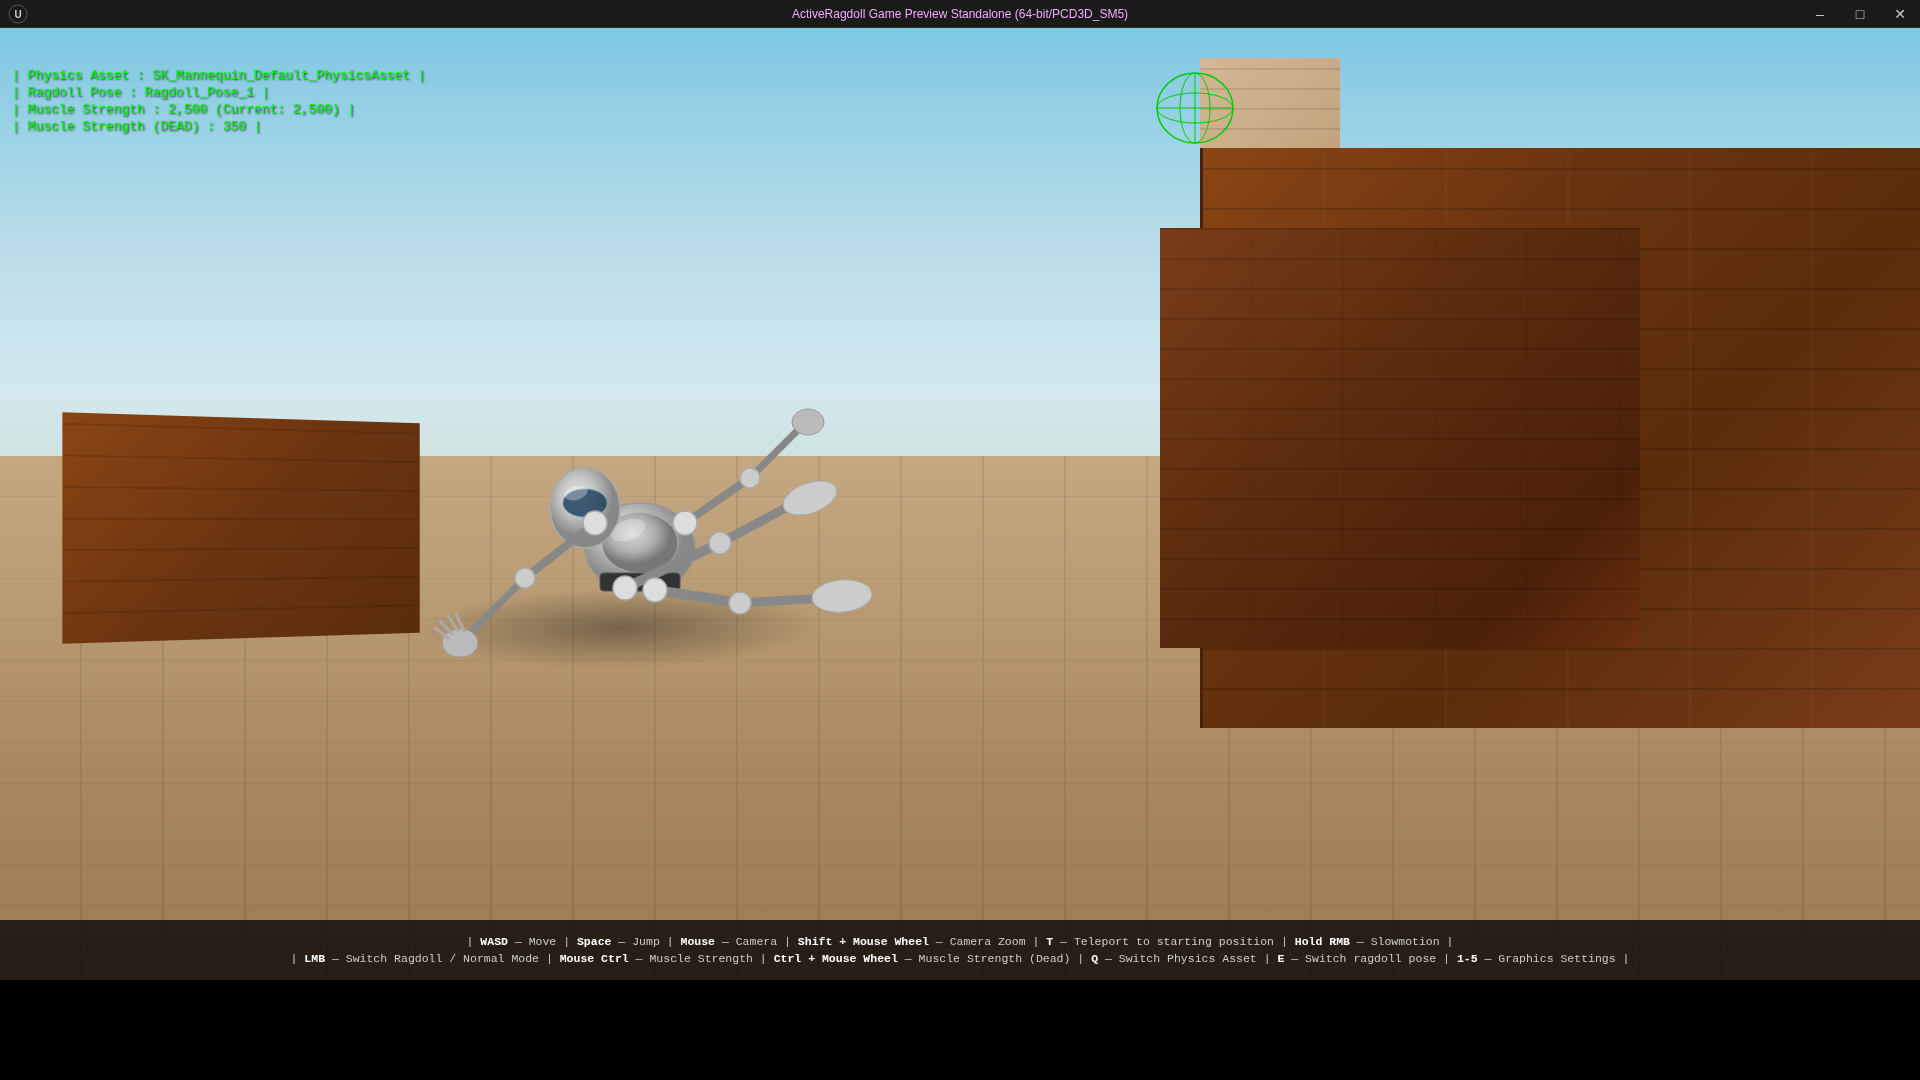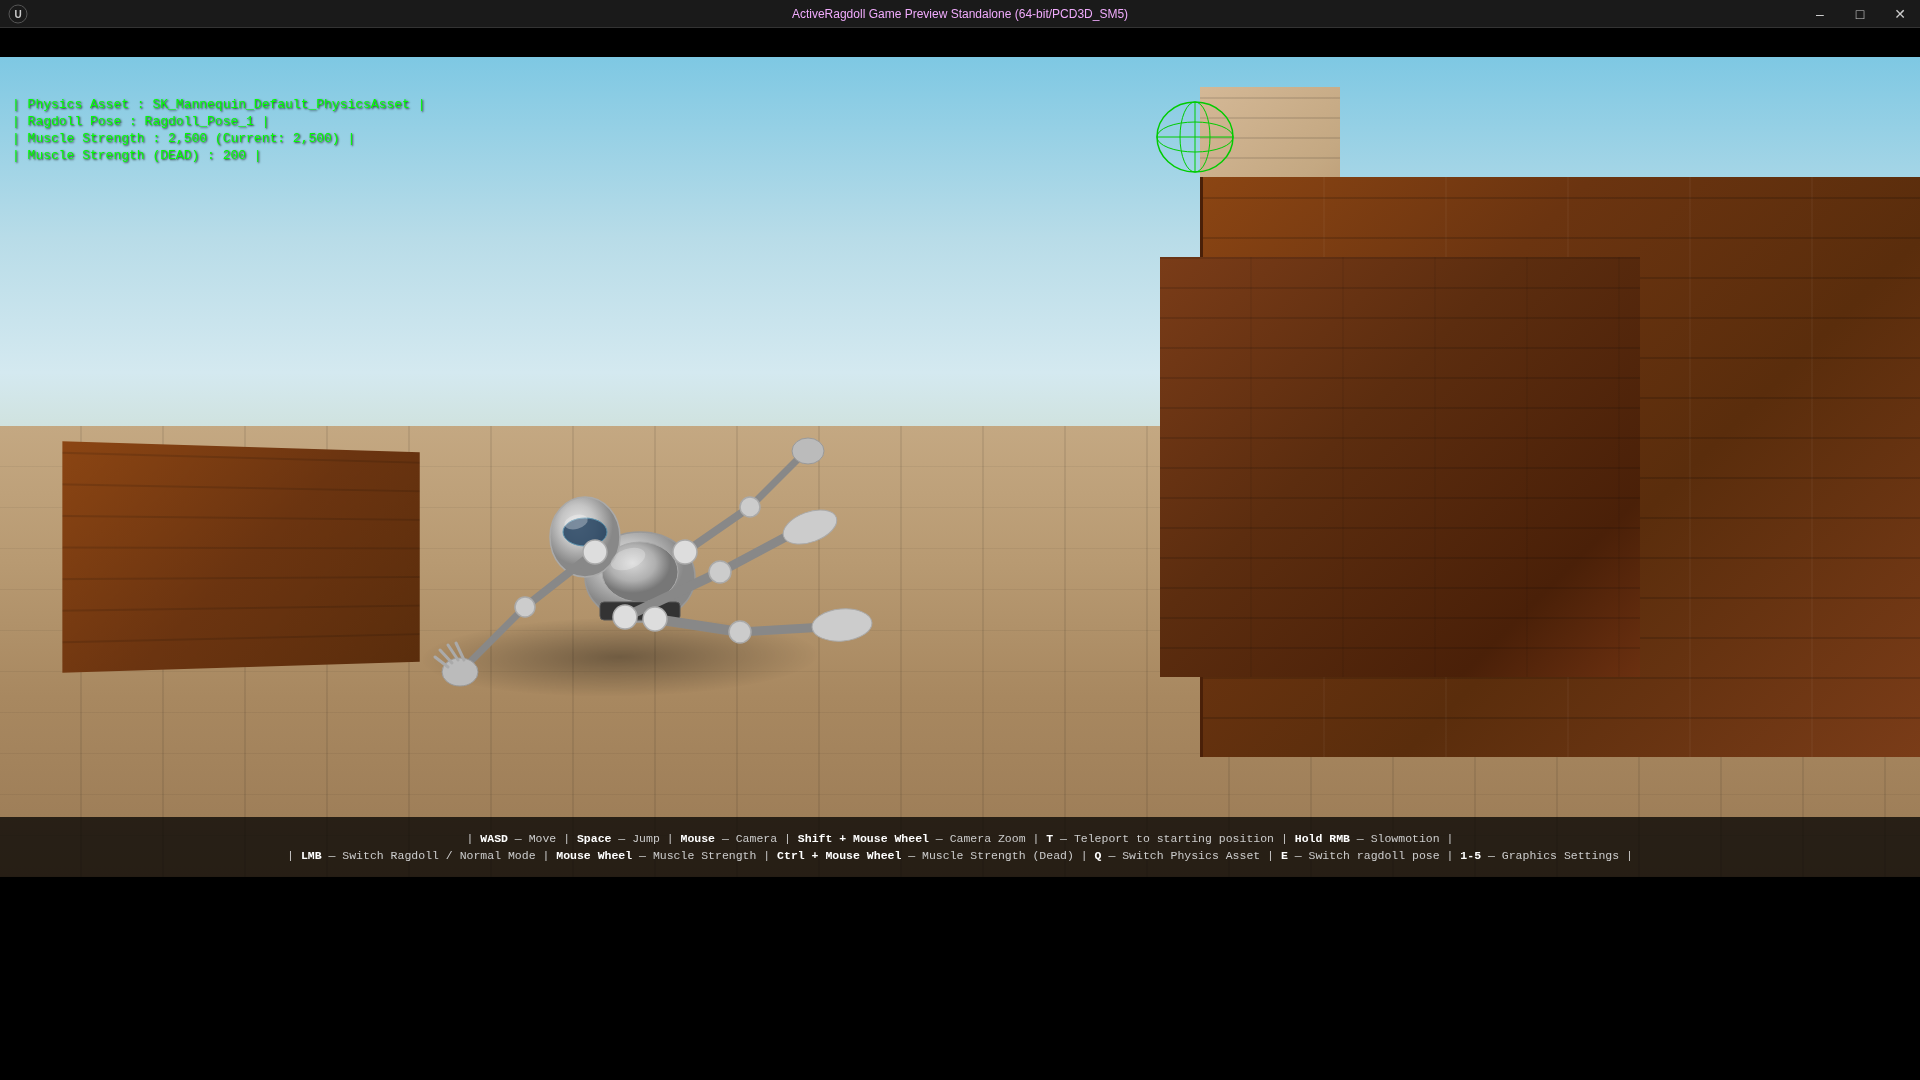--- a/index.html
+++ b/index.html
@@ -299,21 +299,21 @@
     </svg>
   </div>
   <span id="titlebar-title">ActiveRagdoll Game Preview Standalone (64-bit/PCD3D_SM5)</span>
   <div id="titlebar-controls">
     <div class="titlebar-btn">–</div>
     <div class="titlebar-btn">□</div>
     <div class="titlebar-btn close">✕</div>
   </div>
 </div>
 
-<div id="game-viewport" style="top:28px; position:absolute; width:1920px; height:820px;margin-top:29px;">
+<div id="game-viewport" style="top:28px; position:absolute; width:1920px; height:952px;">
 
   <div id="sky"></div>
 
   <div id="ground"></div>
 
   <div id="tower-back"></div>
 
   <div id="wall-right"></div>
 
   <div id="wall-center"></div>
@@ -402,25 +402,25 @@
           <stop offset="100%" stop-color="#888"></stop>
         </radialGradient>
       </defs>
     </svg>
   </div>
 
   <div id="hud-top-left">
     <span class="hud-line">| Physics Asset : SK_Mannequin_Default_PhysicsAsset |</span>
     <span class="hud-line">| Ragdoll Pose : Ragdoll_Pose_1 |</span>
     <span class="hud-line">| Muscle Strength : 2,500 (Current: 2,500) |</span>
-    <span class="hud-line">| Muscle Strength (DEAD) : 200 |</span>
+    <span class="hud-line">| Muscle Strength (DEAD) : 350 |</span>
   </div>
 
   <div id="controls-bar">
     <div class="controls-line">
       <span>| <span class="key">WASD</span> — Move | <span class="key">Space</span> — Jump | <span class="key">Mouse</span> — Camera | <span class="key">Shift + Mouse Wheel</span> — Camera Zoom | <span class="key">T</span> — Teleport to starting position | <span class="key">Hold RMB</span> — Slowmotion |</span>
     </div>
     <div class="controls-line">
-      <span>| <span class="key">LMB</span> — Switch Ragdoll / Normal Mode | <span class="key">Mouse Wheel</span> — Muscle Strength | <span class="key">Ctrl + Mouse Wheel</span> — Muscle Strength (Dead) | <span class="key">Q</span> — Switch Physics Asset | <span class="key">E</span> — Switch ragdoll pose | <span class="key">1-5</span> — Graphics Settings |</span>
+      <span>| <span class="key">LMB</span> — Switch Ragdoll / Normal Mode | <span class="key">Mouse Ctrl</span> — Muscle Strength | <span class="key">Ctrl + Mouse Wheel</span> — Muscle Strength (Dead) | <span class="key">Q</span> — Switch Physics Asset | <span class="key">E</span> — Switch ragdoll pose | <span class="key">1-5</span> — Graphics Settings |</span>
     </div>
   </div>
 
 </div>
 
 </body></html>

